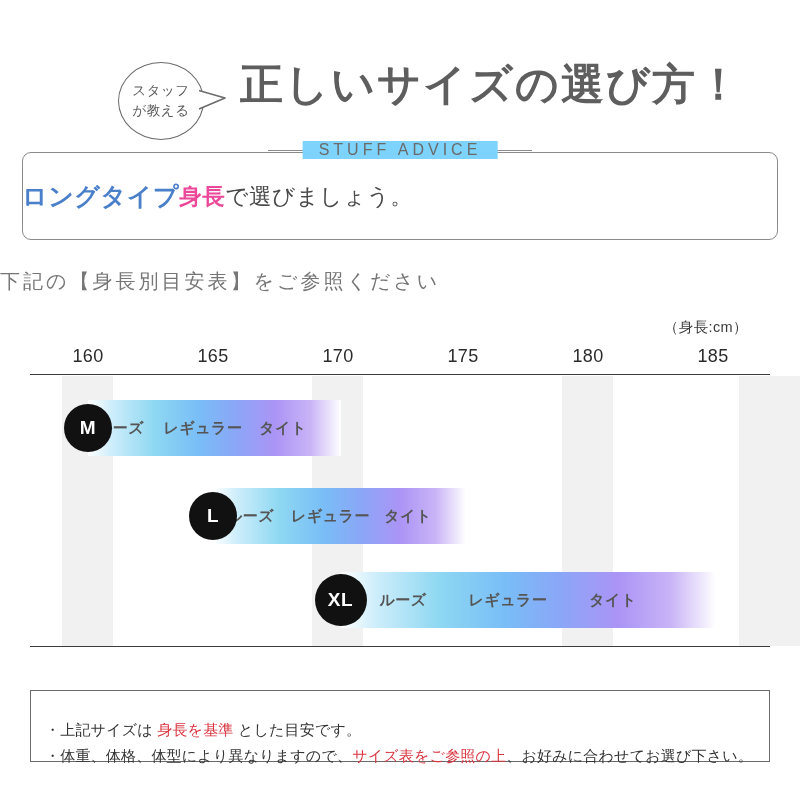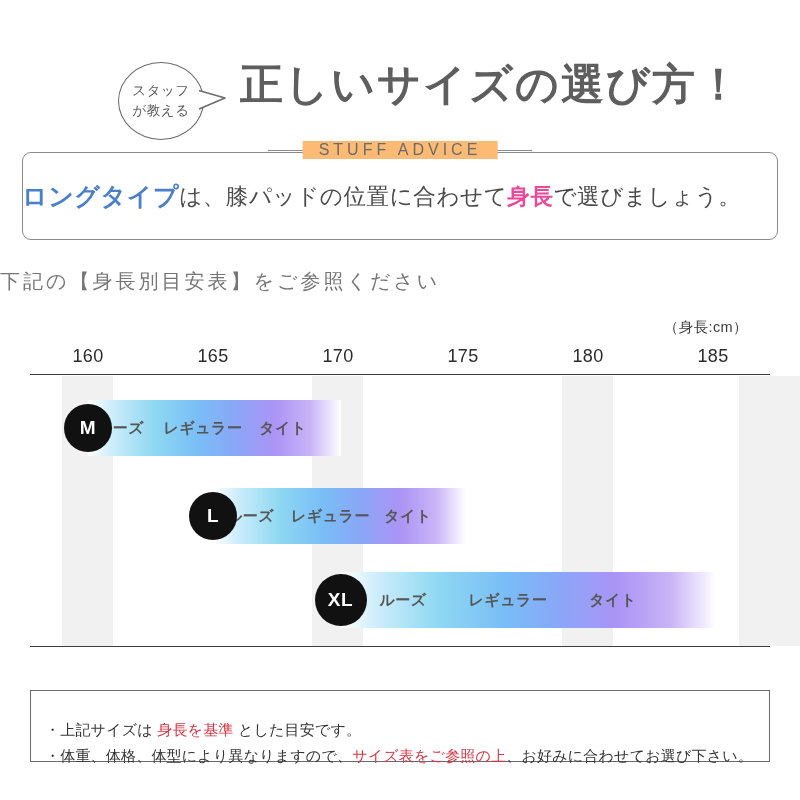--- a/index.html
+++ b/index.html
@@ -32,21 +32,21 @@
   }
 
   
   .advice-wrap{position:absolute;left:22px;top:152px;width:756px;height:88px;}
   .advice-box{
     position:absolute;left:0;top:0;width:756px;height:88px;
     border:1.3px solid #8a8a8a;border-radius:9px;box-sizing:border-box;background:#fff;
   }
   .advice-label{
     position:absolute;left:50%;top:-11px;transform:translateX(-50%);
-    background:#fdba74;padding:0 16px;
+    background:#7dd3fc;padding:0 16px;
     font-size:16px;letter-spacing:4px;color:#6a6a6a;white-space:nowrap;
   }
   .advice-rule{position:absolute;top:-2px;height:1px;background:#8a8a8a;}
   .advice-rule.l{left:246px;width:62px;}
   .advice-rule.r{right:246px;width:62px;}
   .advice-text{
     position:absolute;left:0;top:0;width:756px;height:88px;
     display:flex;align-items:center;justify-content:flex-start;
     font-size:22.5px;letter-spacing:.6px;color:#4a4a4a;white-space:nowrap;
   }
@@ -126,21 +126,20 @@
     <div class="title">正しいサイズの選び方！</div>
   </div>
 
   <div class="advice-wrap">
     <div class="advice-box"></div>
     <div class="advice-rule l"></div>
     <div class="advice-rule r"></div>
     <div class="advice-label">STUFF ADVICE</div>
     <div class="advice-text">
       <span class="adv-accent">ロングタイプ</span>
-        <span>は、膝パッドの位置に合わせて</span>
         <span class="adv-accent2">身長</span>
         <span>で選びましょう。</span>
     </div>
   </div>
 
   <div class="instruction">下記の【身長別目安表】をご参照ください</div>
 
   <div class="chart">
     <div class="unit">（身長:cm）</div>
     <div class="axis-labels" id="axis-labels">

